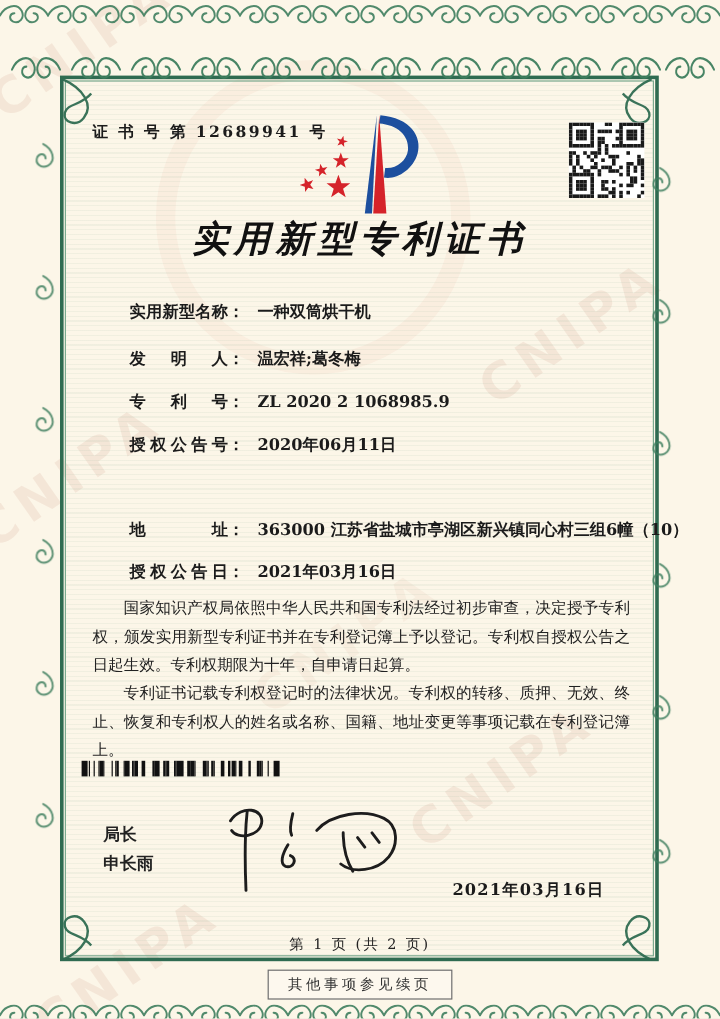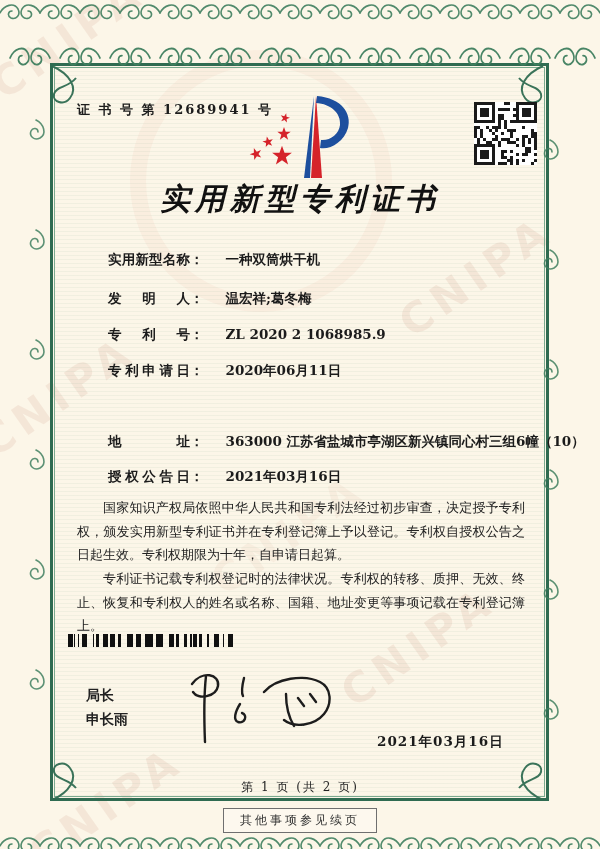--- a/index.html
+++ b/index.html
@@ -62,21 +62,21 @@
     position:absolute;left:84px;width:470px;
     font-size:13.5px;font-weight:600;color:#1b1b1b;
     white-space:nowrap;
   }
   .row .lbl{
     display:inline-block;width:82px;
     text-align:justify;text-align-last:justify;
     vertical-align:bottom;
     margin-left:24px;
   }
-  .row .val{margin-left:22px;}
+  .row .val{margin-left:11px;}
   .row .pair2{position:absolute;left:224px;top:0;}
   .paras{
     position:absolute;left:77px;top:496px;width:448px;
     font-size:13px;line-height:1.82;color:#222;
     text-align:justify;
   }
   .paras p{margin:0;text-indent:2em;}
   .barcode{
     position:absolute;left:68px;top:634px;width:172px;height:13px;
     display:flex;align-items:stretch;
@@ -426,21 +426,21 @@
   <div class="row" style="top:251px;">
     <span class="lbl">实用新型名称</span><span>：</span><span class="val">一种双筒烘干机</span>
   </div>
   <div class="row" style="top:290px;">
     <span class="lbl">发明人</span><span>：</span><span class="val">温宏祥;葛冬梅</span>
   </div>
   <div class="row" style="top:326px;">
     <span class="lbl">专利号</span><span>：</span><span class="val">ZL 2020 2 1068985.9</span>
   </div>
   <div class="row" style="top:362px;">
-    <span class="lbl">专利申请日</span><span>：</span><span class="val">2020年06月11日</span>
+    <span class="lbl">授权公告号</span><span>：</span><span class="val">2020年06月11日</span>
   </div>
   <div class="row" style="top:433px;">
     <span class="lbl">地址</span><span>：</span><span class="val">363000 江苏省盐城市亭湖区新兴镇同心村三组6幢（10）</span>
   </div>
   <div class="row" style="top:468px;">
     <span class="lbl">授权公告日</span><span>：</span><span class="val">2021年03月16日</span>
   </div>
 
   <div class="paras">
     <p>国家知识产权局依照中华人民共和国专利法经过初步审查，决定授予专利权，颁发实用新型专利证书并在专利登记簿上予以登记。专利权自授权公告之日起生效。专利权期限为十年，自申请日起算。</p>

